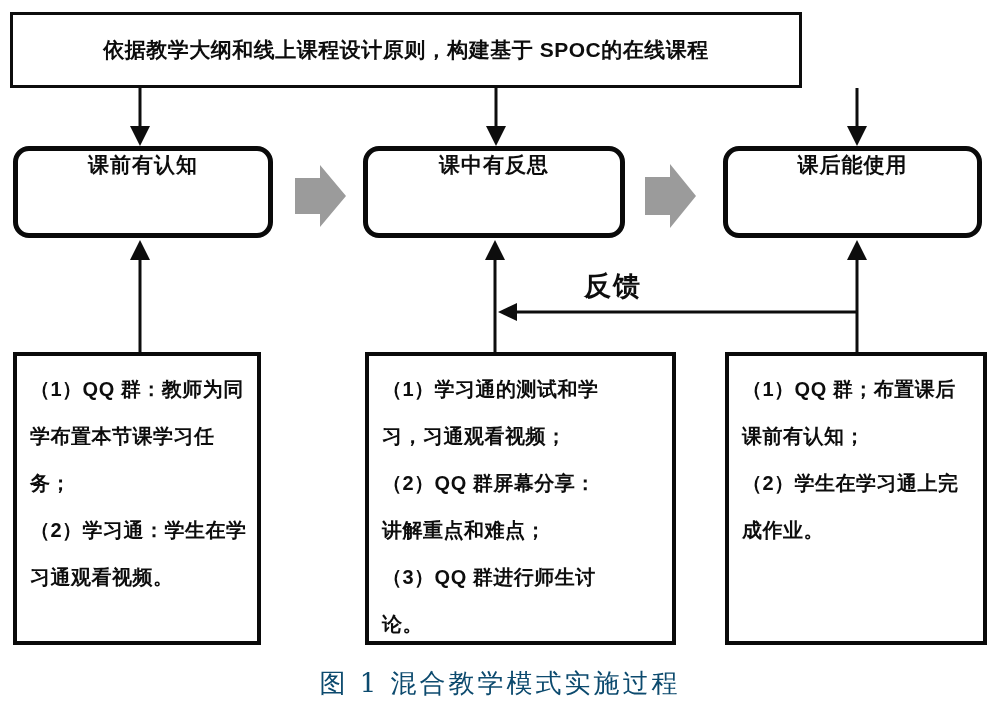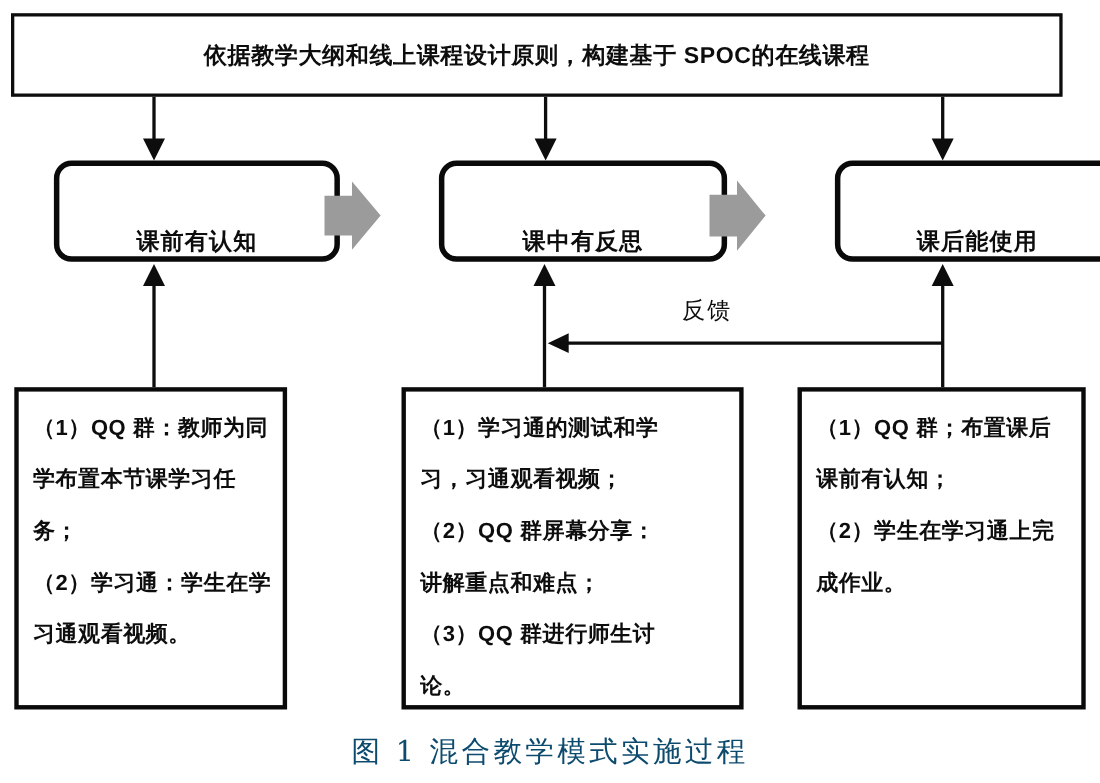--- a/index.html
+++ b/index.html
@@ -2,47 +2,47 @@
 <html><head>
 <meta charset="utf-8">
 <style>
   html,body { margin:0; padding:0; background:#ffffff; }
   .canvas {
     position:relative; width:1000px; height:712px; background:#ffffff;
     font-family:"Liberation Sans","DejaVu Sans",sans-serif; color:#0d0d0d;
     overflow:hidden;
   }
   .box-top {
-    position:absolute; left:10px; top:12px; width:956px; height:76px;
+    position:absolute; left:10px; top:12px; width:792px; height:76px;
     border:3px solid #0d0d0d; box-sizing:border-box; background:#fff;
     display:flex; align-items:center; justify-content:center;
     font-weight:bold; font-size:21px; letter-spacing:0.5px;
   }
   .stage {
     position:absolute; top:146px; height:92px;
     border:5px solid #0a0a0a; border-radius:16px; box-sizing:border-box;
-    background:#fff; display:flex; align-items:flex-end; justify-content:center;
-    font-weight:bold; font-size:21px; letter-spacing:1px;margin-left:36px;
+    background:#fff; display:flex; align-items:flex-start; justify-content:center;
+    font-weight:bold; font-size:21px; letter-spacing:1px;
   }
   #stage1 { left:13px;  width:260px; }
   #stage2 { left:363px; width:262px; }
   #stage3 { left:723px; width:259px; }
   .detail {
     position:absolute; top:352px; height:293px;
     border:4px solid #0a0a0a; box-sizing:border-box; background:#fff;
     padding:10px 8px 0 13px; font-weight:bold; font-size:20px;
   }
   #detail1 { left:13px;  width:248px; }
   #detail2 { left:365px; width:311px; }
   #detail3 { left:725px; width:262px; }
   .detail .line { height:47px; line-height:47px; white-space:nowrap; letter-spacing:0.5px; }
   .connector-layer { position:absolute; left:0; top:0; width:1000px; height:712px; pointer-events:none; }
   .feedback-label {
-    position:absolute; left:620px; top:268px;
-    font-weight:normal; font-size:21px; letter-spacing:2px;
+    position:absolute; left:584px; top:268px;
+    font-weight:bold; font-size:27px; letter-spacing:2px;
   }
   .caption {
     position:absolute; left:0; top:666px; width:1000px;
     text-align:center; font-family:"DejaVu Serif","Liberation Serif",serif;
     font-size:26px; color:#0c4a6e; letter-spacing:3px;
   }
 </style>
 </head>
 <body>
 

